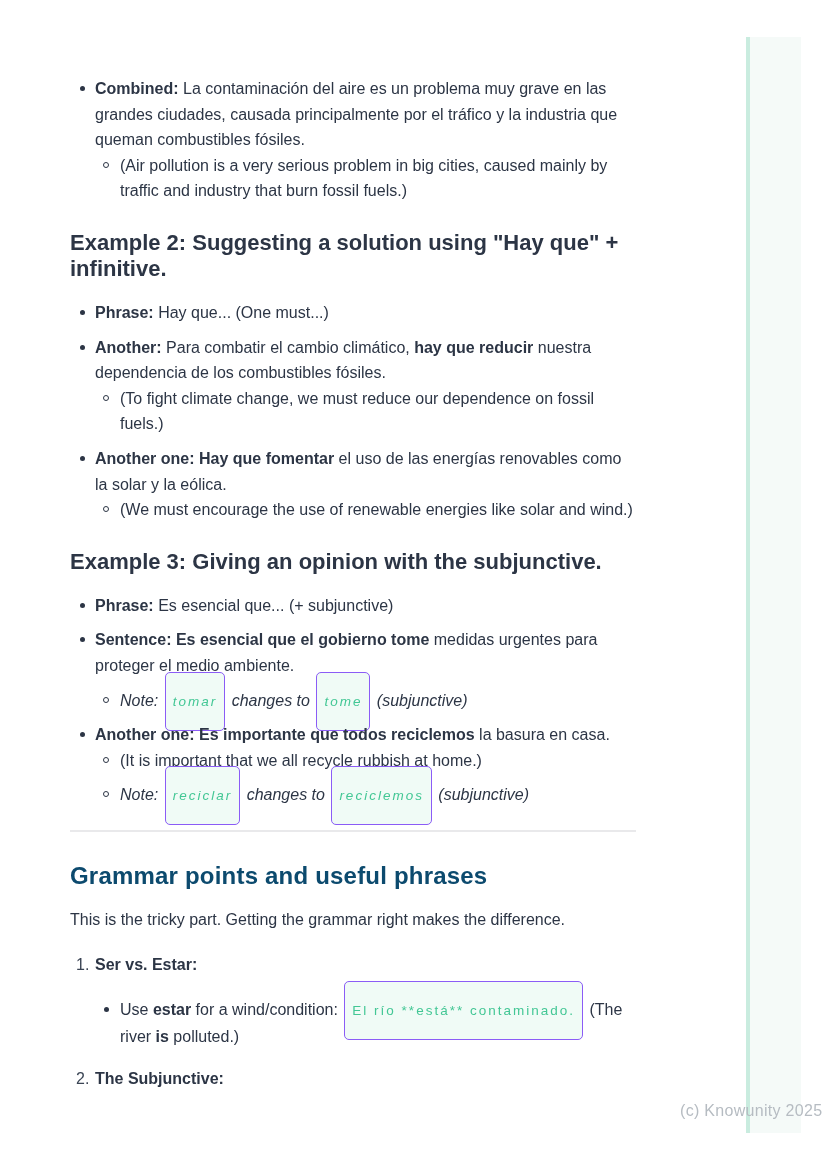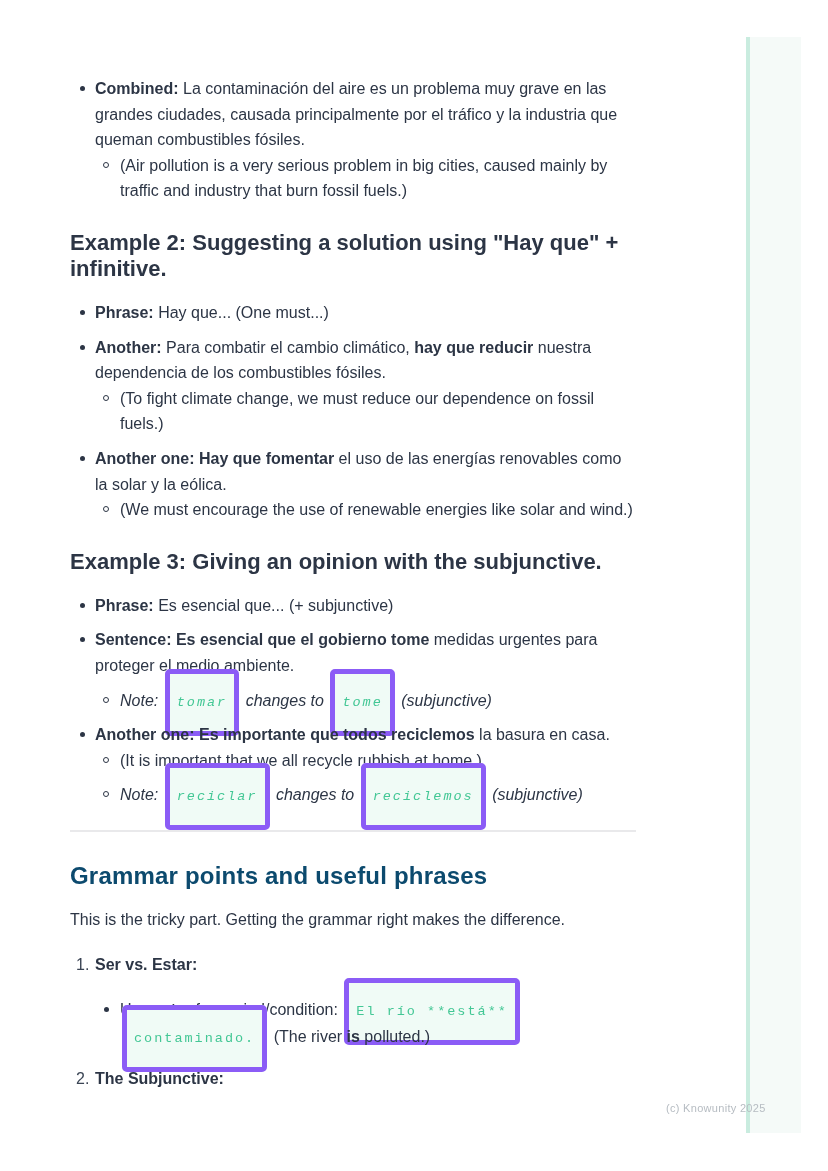--- a/index.html
+++ b/index.html
@@ -7,22 +7,22 @@
     width:828px;height:1171px;position:relative;overflow:hidden;
     background:#ffffff;
     font-family:"Liberation Sans", sans-serif;
     color:#2c3545;
   }
   .edge-band{
     position:absolute;left:746px;top:37px;width:51px;height:1096px;
     background:#f5faf8;border-left:4px solid #c9ecdf;z-index:1;
   }
   .footer{
-    position:absolute;left:666px;top:1102px;z-index:2;
-    font-size:11px;color:#b6bcc2;letter-spacing:.3px;white-space:nowrap;
+    position:absolute;left:680px;top:1102px;z-index:2;
+    font-size:16px;color:#b6bcc2;letter-spacing:.3px;white-space:nowrap;
   }
   .content{
     position:absolute;left:70px;top:36px;width:566px;z-index:2;
     font-size:16px;line-height:25.6px;margin-top:40px;
   }
   .b{font-weight:bold;}
   ul{list-style:none;margin:0 0 18px 0;padding:0;}
   ul.inner{margin:0;}
   li{position:relative;padding-left:25px;margin:0 0 9px 0;}
   li:last-child{margin-bottom:0;}
@@ -46,24 +46,24 @@
   p.intro{margin:15px 0 20px 0;}
   .orow{position:relative;padding-left:25px;margin:0 0 16px 0;}
   .onum{position:absolute;left:6px;color:#3a4454;}
   .orow ul.l1b{list-style:none;margin:18px 0 0 0;padding:0;}
   ul.l1b > li{position:relative;padding-left:25px;margin:0 0 12px 0;line-height:27px;}
   ul.l1b > li::before{
     content:"";position:absolute;left:9px;top:11px;
     width:5px;height:5px;border-radius:50%;background:#2c3545;
   }
   code{
-    font-family:Liberation Mono, monospace;
+    font-family:Liberation Sans, sans-serif;
     font-size:13.5px;letter-spacing:2px;line-height:1.1;
     color:#43c795;background:#f0fbf6;
-    border:5px solid #8b5cf6;border-radius:5px;
+    border:1px solid #8b5cf6;border-radius:5px;
     padding:21px 7px;margin:0 2px;
     -webkit-box-decoration-break:clone;box-decoration-break:clone;
   }
   li.note code{font-style:italic;}
 </style>
 </head>
 <body>
 
 <div class="edge-band"></div>
 

